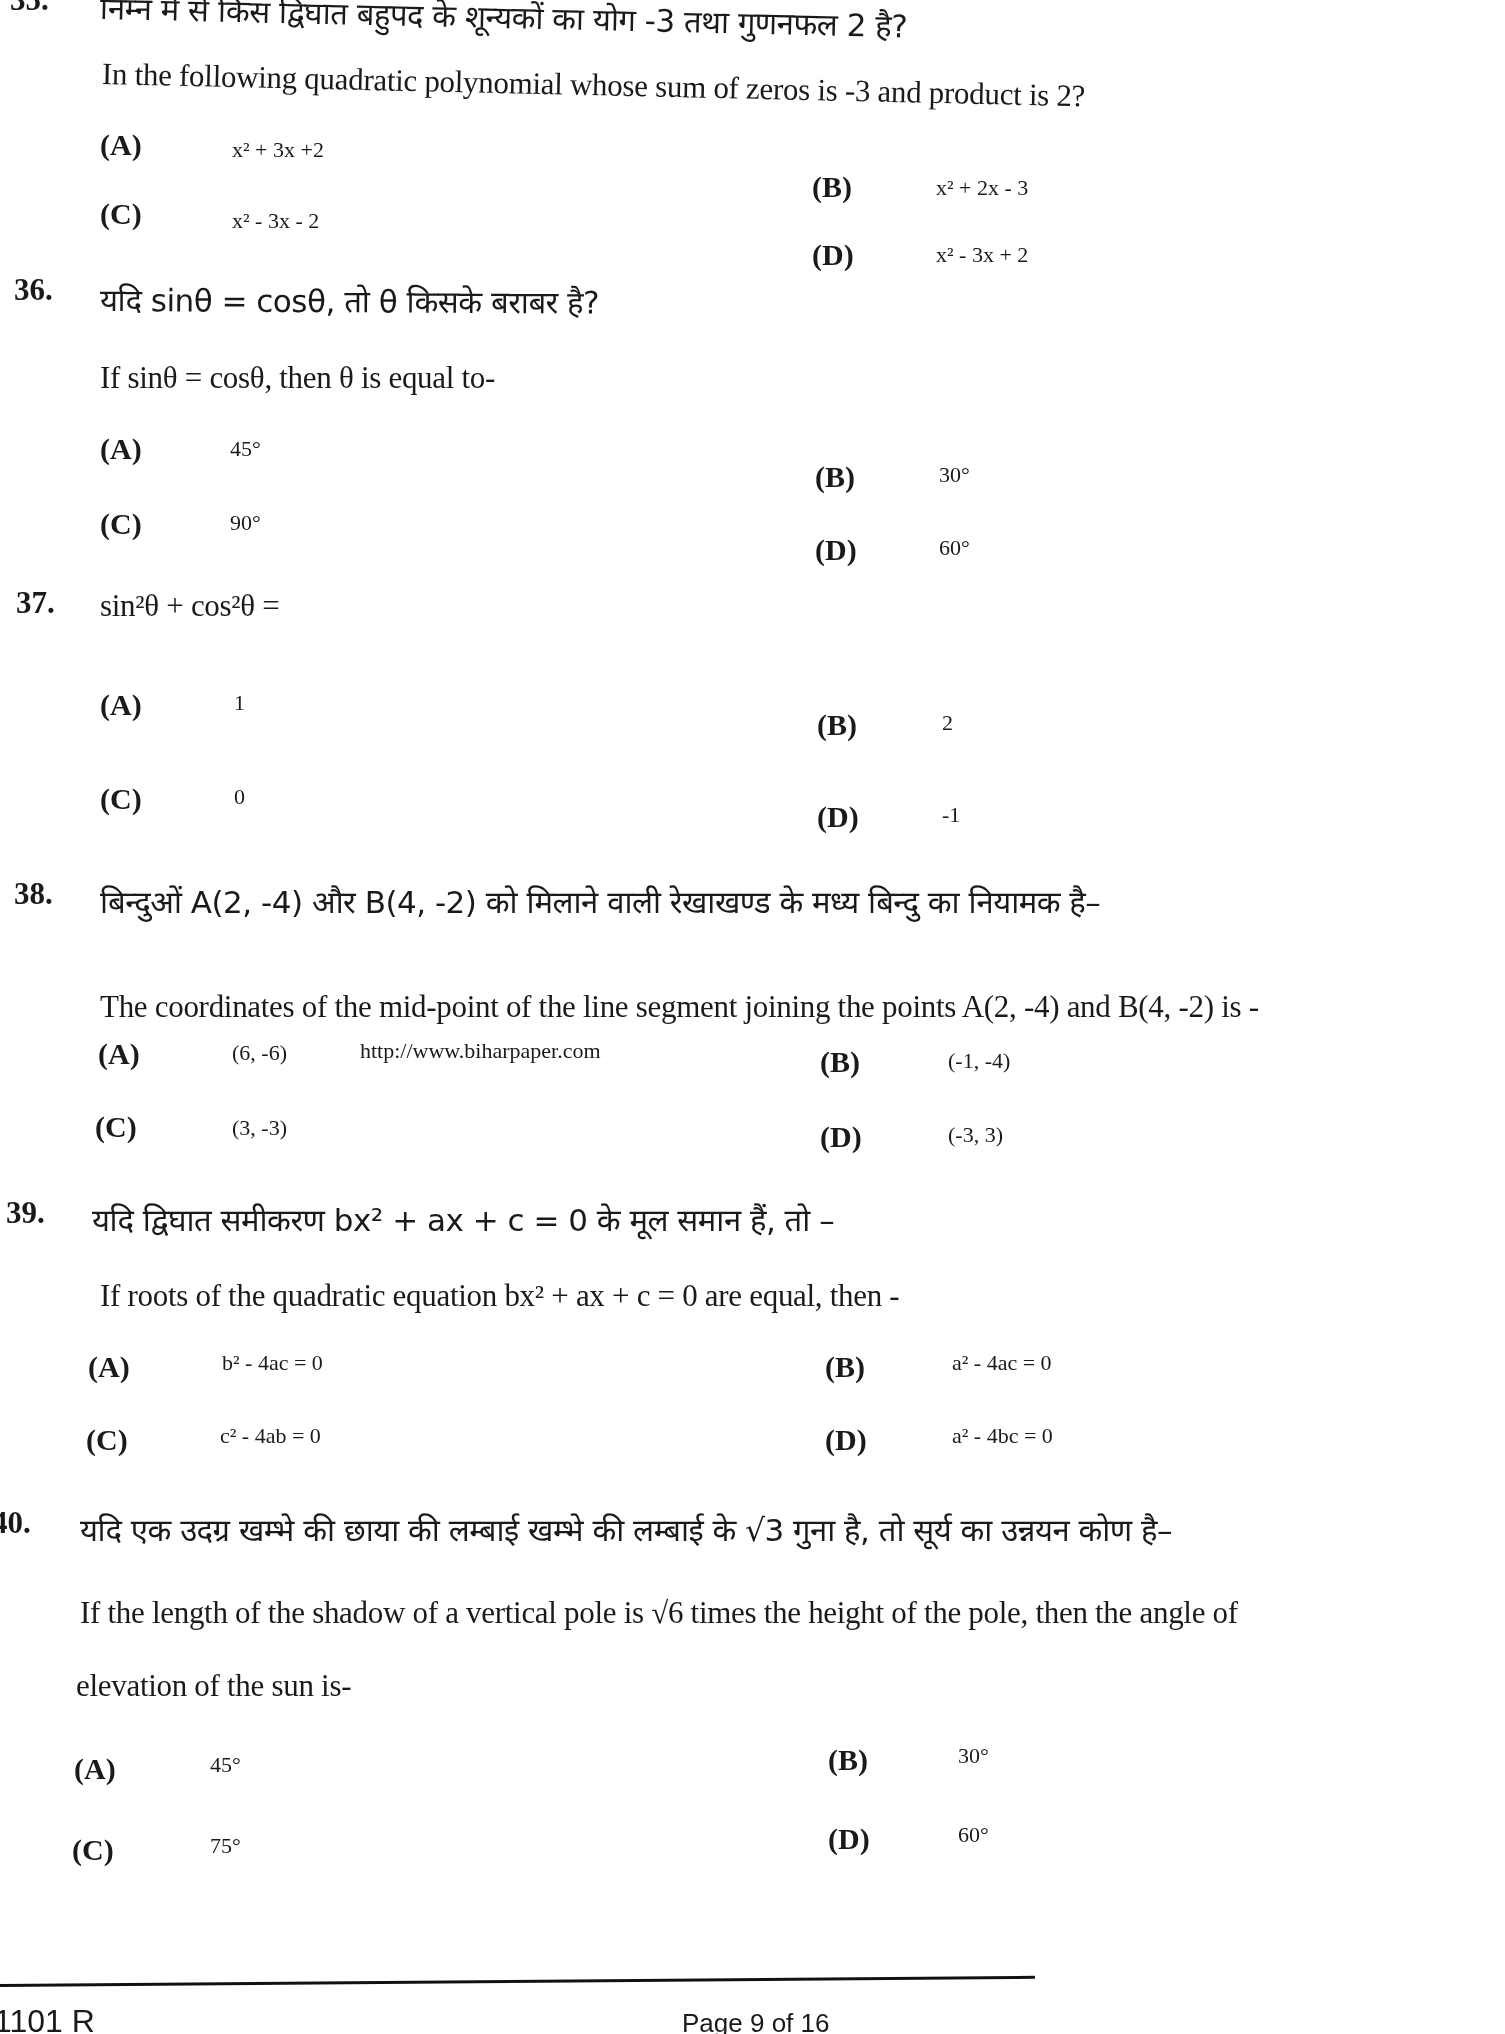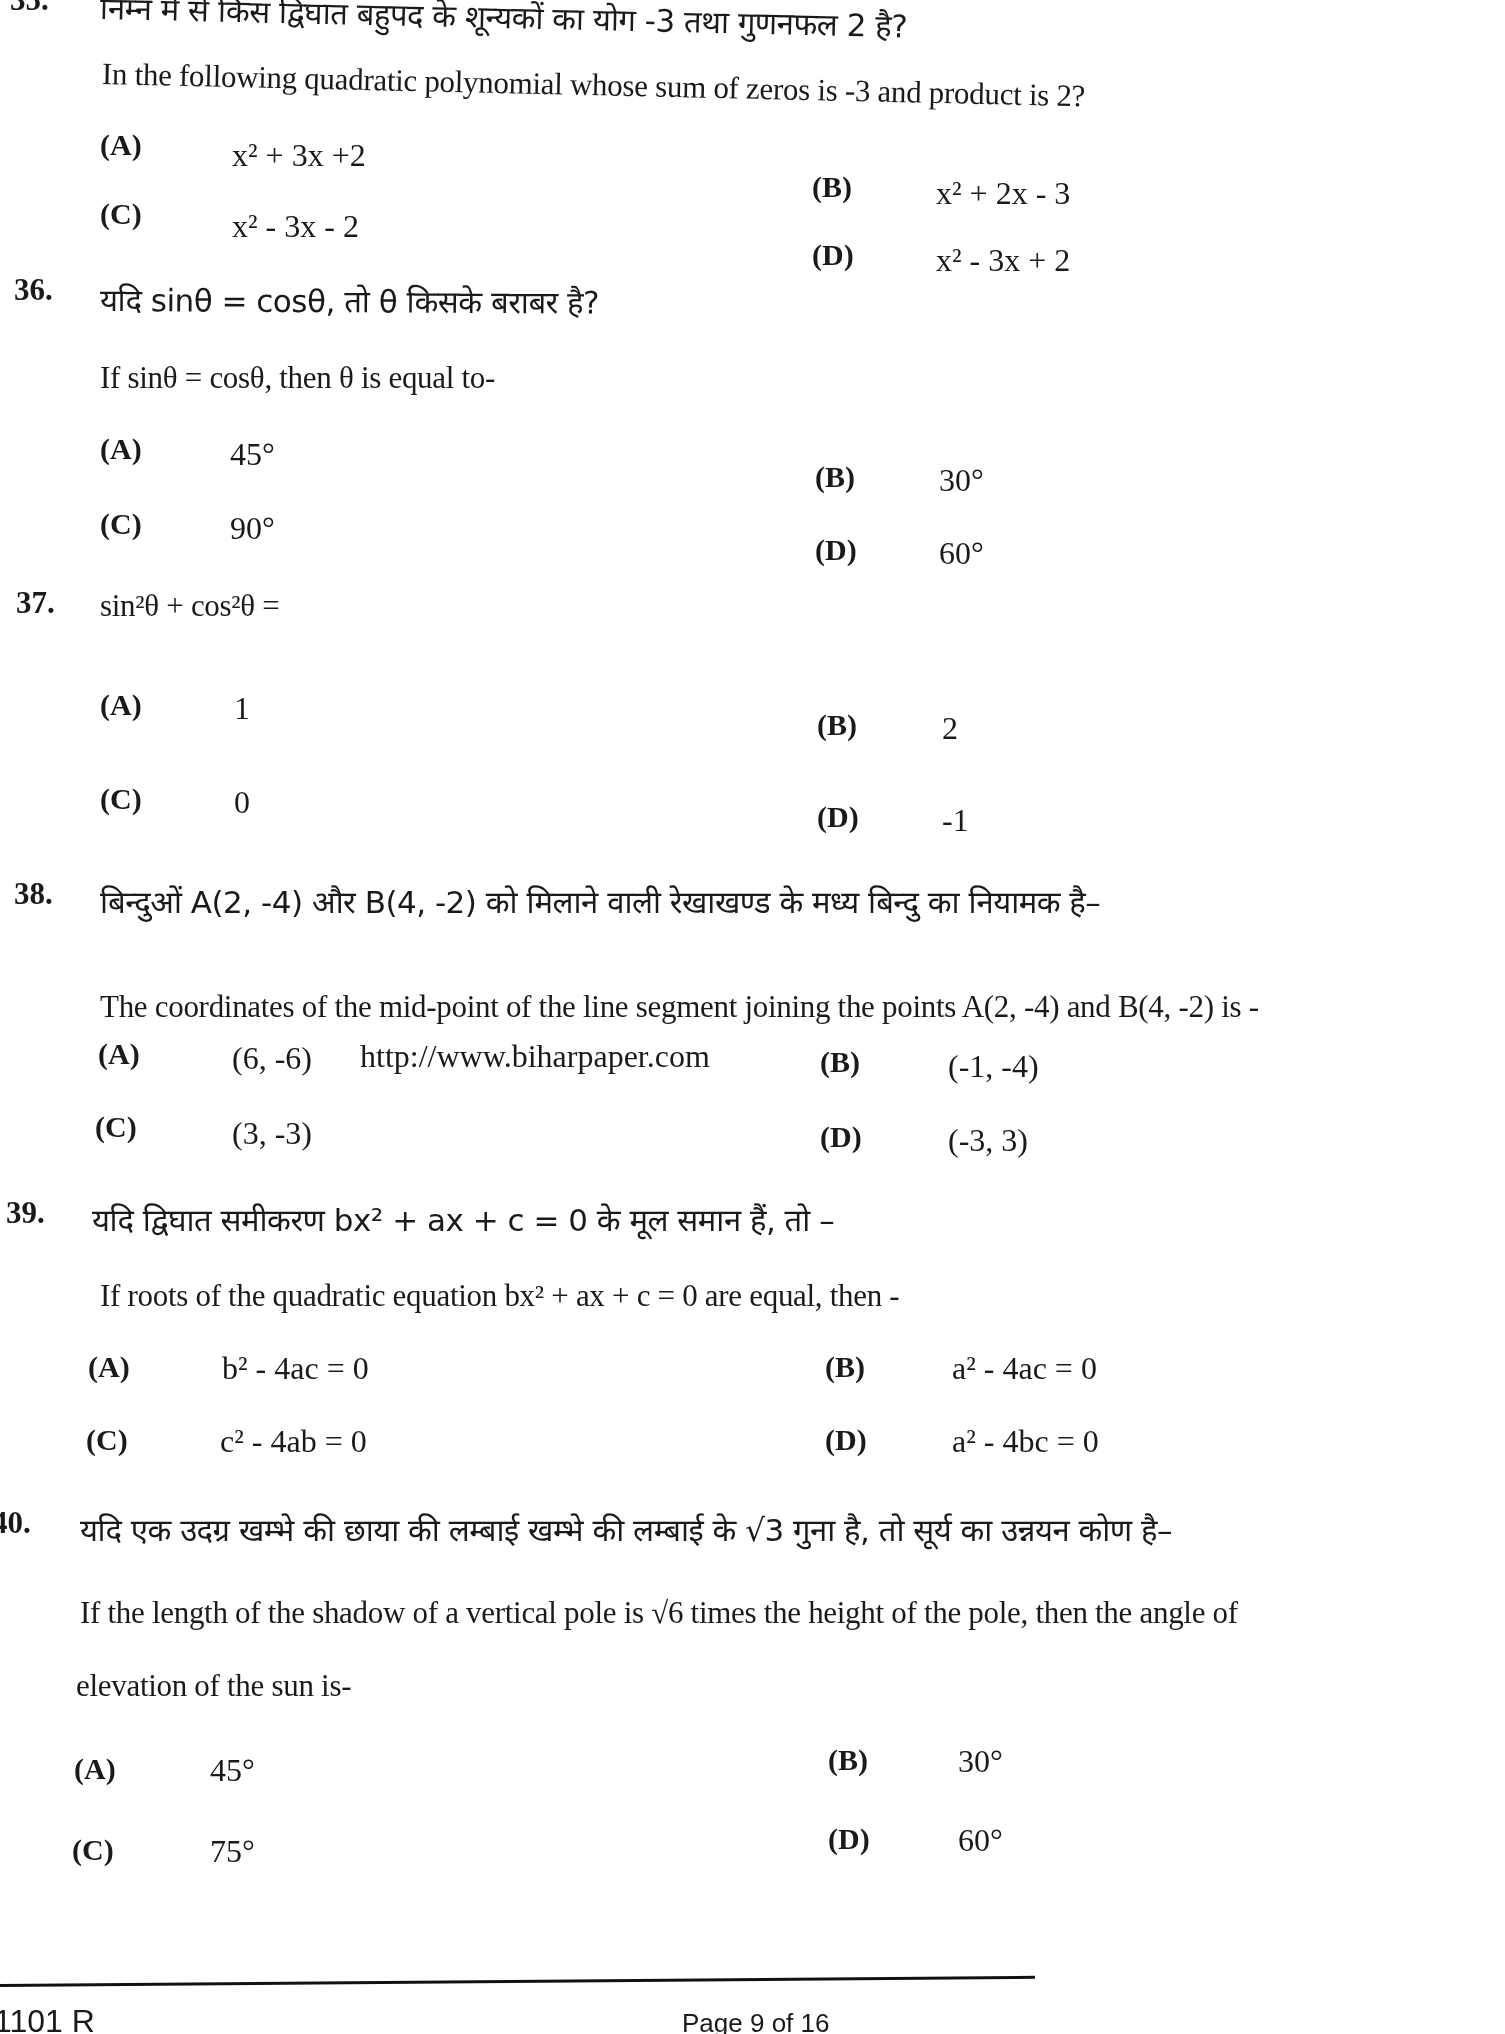--- a/index.html
+++ b/index.html
@@ -6,21 +6,21 @@
     body {
       width: 1505px; height: 2034px; position: relative; overflow: hidden;
       font-family: "Liberation Serif", "DejaVu Serif", serif;
       color: #1a1a1a;
     }
     .abs { position: absolute; white-space: nowrap; }
     .qnum { font-weight: bold; font-size: 31px; }
     .hi { font-size: 31px; font-family: "DejaVu Sans", sans-serif; letter-spacing: -0.5px; }
     .en { font-size: 31px; letter-spacing: -0.3px; }
     .lbl { font-weight: bold; font-size: 30px; }
-    .opt { font-size: 32px; }
+    .opt { font-size: 22px; }
     .rule {
       position: absolute; left: 0; top: 1984px; width: 1035px; height: 3px;
       background: #111; transform: rotate(-0.45deg); transform-origin: left center;
     }
     .footer { font-family: "Liberation Sans", sans-serif; font-size: 26px; }
     .footer-code { font-family: "Liberation Sans", sans-serif; font-size: 32px; }
     .tilt1 { transform: rotate(1.3deg); transform-origin: left center; }
     .tilt2 { transform: rotate(0.3deg); transform-origin: left center; }
   </style>
 </head>

